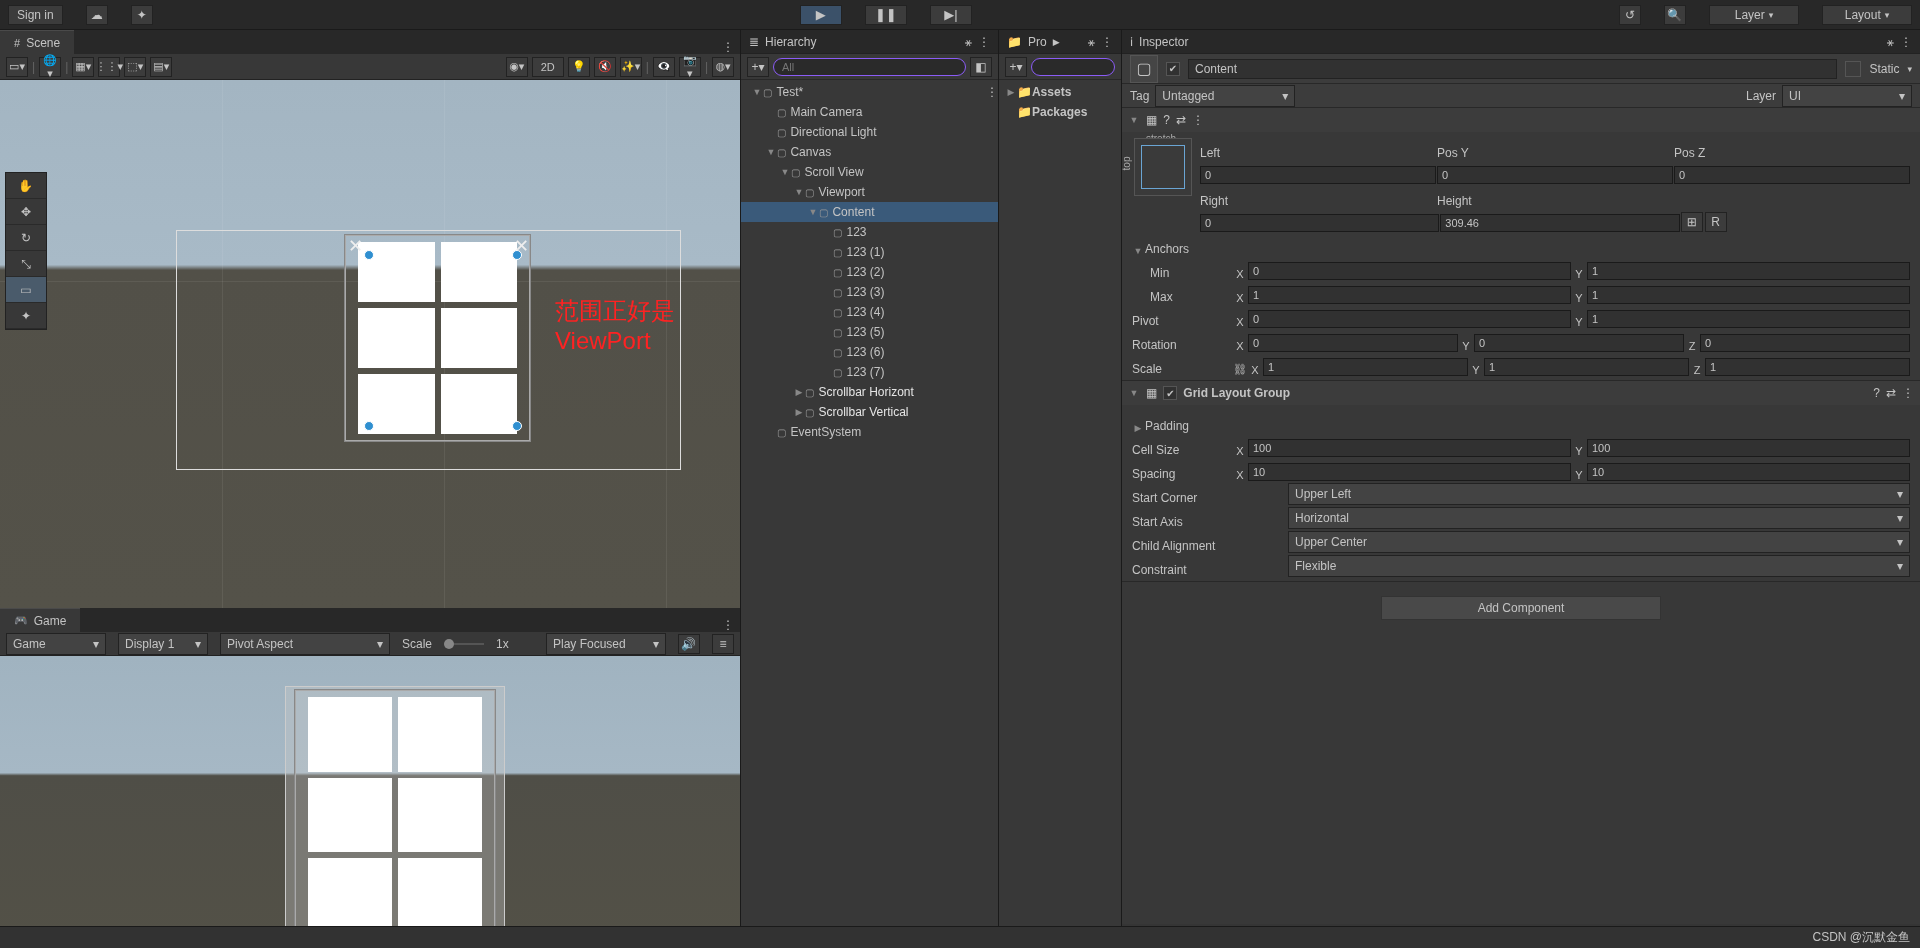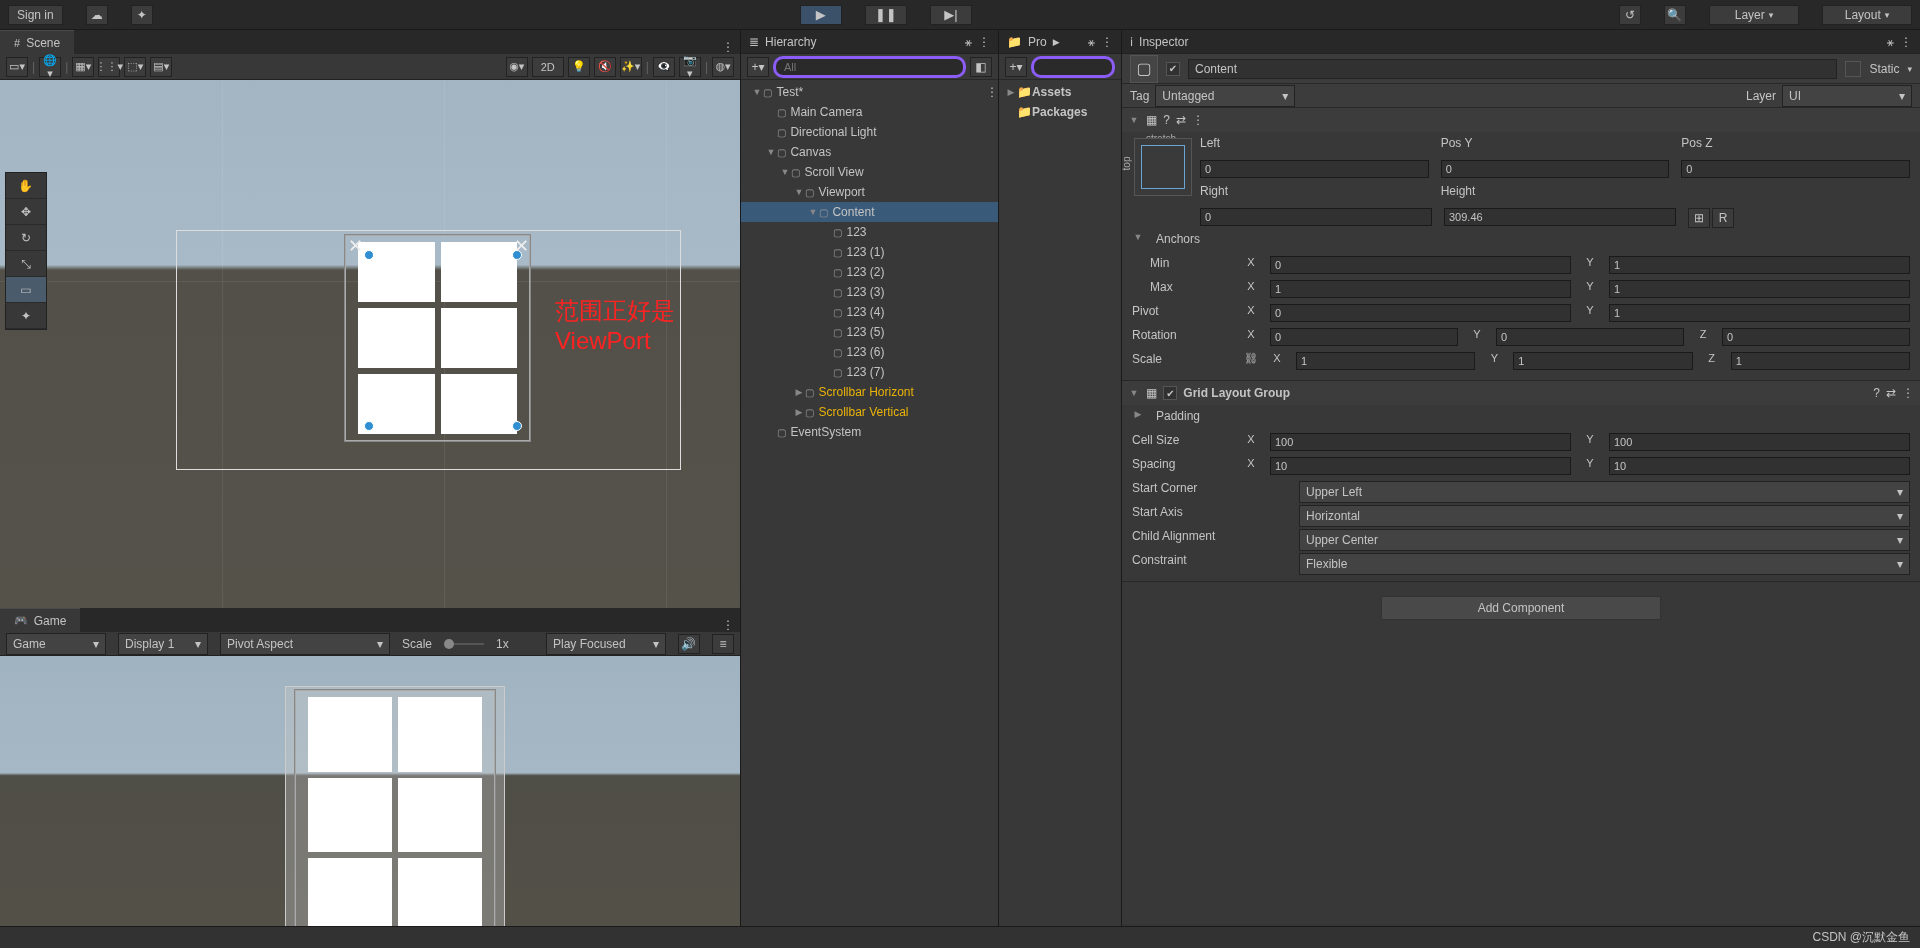--- a/index.html
+++ b/index.html
@@ -30,38 +30,38 @@
 .left-tools{position:absolute;left:5px;top:92px;background:#383838;width:42px;border:1px solid #222}
 .left-tools .btn{width:100%;height:26px;border:none;border-bottom:1px solid #2a2a2a;background:#383838}
 .left-tools .btn.active{background:#4a5b6b}
 .game-panel{height:340px;display:flex;flex-direction:column}
 .game-toolbar{height:24px;background:#383838;display:flex;align-items:center;padding:0 6px;gap:12px;border-bottom:1px solid #222}
 .game-view{flex:1;position:relative;background:linear-gradient(to bottom,#a0b3c0 0%,#a6b8c5 40%,#4f4e47 41%,#535147 100%)}
 .game-rect{position:absolute;left:285px;top:30px;width:220px;height:248px;background:rgba(200,200,200,.35);border:1px solid #ccc}
 .mid-col{width:258px;background:#383838;display:flex;flex-direction:column;border-left:1px solid #1a1a1a}
 .panel-header{height:24px;background:#282828;display:flex;align-items:center;padding:0 8px;gap:6px;border-bottom:1px solid #222}
 .panel-toolbar{height:26px;background:#383838;display:flex;align-items:center;padding:0 6px;gap:4px;border-bottom:1px solid #282828}
-.search{flex:1;height:18px;background:#2a2a2a;border:3px solid #8b5cf6;border-radius:10px;padding:8px 8px;font-size:11px}
+.search{flex:1;height:18px;background:#2a2a2a;border:1px solid #8b5cf6;border-radius:10px;padding:8px 8px;font-size:11px}
 .tree{flex:1;overflow:auto;padding:2px 0}
 .tree-row{height:20px;display:flex;align-items:center;padding-left:6px;cursor:pointer}
 .tree-row.selected{background:#3a5a7a}
 .tree-indent{display:inline-block}
 .fold{width:12px;font-size:9px;color:#888;text-align:center}
 .cube-icon::before{content:"▢";font-size:10px;margin-right:4px;color:#999}
-.dimmed{color:#eab308}
+.dimmed{color:#e5e5e5}
 .proj-col{width:124px;background:#383838;border-left:1px solid #1a1a1a;border-right:1px solid #1a1a1a;display:flex;flex-direction:column}
 .right-col{flex:1;background:#383838;display:flex;flex-direction:column}
 .insp-header{height:30px;background:#3c3c3c;display:flex;align-items:center;padding:4px 8px;gap:8px;border-bottom:1px solid #282828}
 .obj-icon{width:28px;height:28px;background:#454545;border:1px solid #555;display:flex;align-items:center;justify-content:center;font-size:16px}
 .obj-name{flex:1;height:20px;background:#313131;border:1px solid #222;padding:0 6px;display:flex;align-items:center}
 .dropdown-field{height:20px;background:#434343;border:1px solid #222;padding:10px 6px;display:flex;align-items:center;justify-content:space-between;font-size:11px}
 .comp{border-bottom:1px solid #282828}
 .comp-head{height:24px;background:#3c3c3c;display:flex;align-items:center;padding:0 6px;gap:6px}
 .comp-body{padding:4px 10px}
-.row{display:flex;align-items:flex-start;height:24px;gap:12px}
+.row{display:flex;align-items:flex-end;height:24px;gap:1px}
 .label{min-width:100px}
 .num-input{flex:1;height:18px;background:#313131;border:1px solid #1a1a1a;padding:0 4px;font-size:11px}
 .axis-label{width:14px;text-align:center;font-size:11px}
 .anchor-widget{width:58px;height:58px;background:#3a3a3a;border:1px solid #555;position:relative;margin:2px}
 .anchor-widget .inner{position:absolute;left:6px;top:6px;right:6px;bottom:6px;border:1px solid #6aa5d4}
 .anchor-text{position:absolute;font-size:10px;color:#aaa}
 .add-comp{margin:14px auto;width:280px;height:24px;background:#494949;border:1px solid #333;display:flex;align-items:center;justify-content:center;cursor:pointer}
 .footer{position:absolute;bottom:0;left:0;right:0;height:22px;background:#323232;border-top:1px solid #1a1a1a;display:flex;align-items:center;padding:0 10px;justify-content:space-between}
 .checkbox{width:14px;height:14px;background:#313131;border:1px solid #555;display:inline-flex;align-items:center;justify-content:center;font-size:10px}
 .sub-tags{height:24px;background:#3c3c3c;display:flex;align-items:center;padding:0 8px;gap:6px;border-bottom:1px solid #282828}

